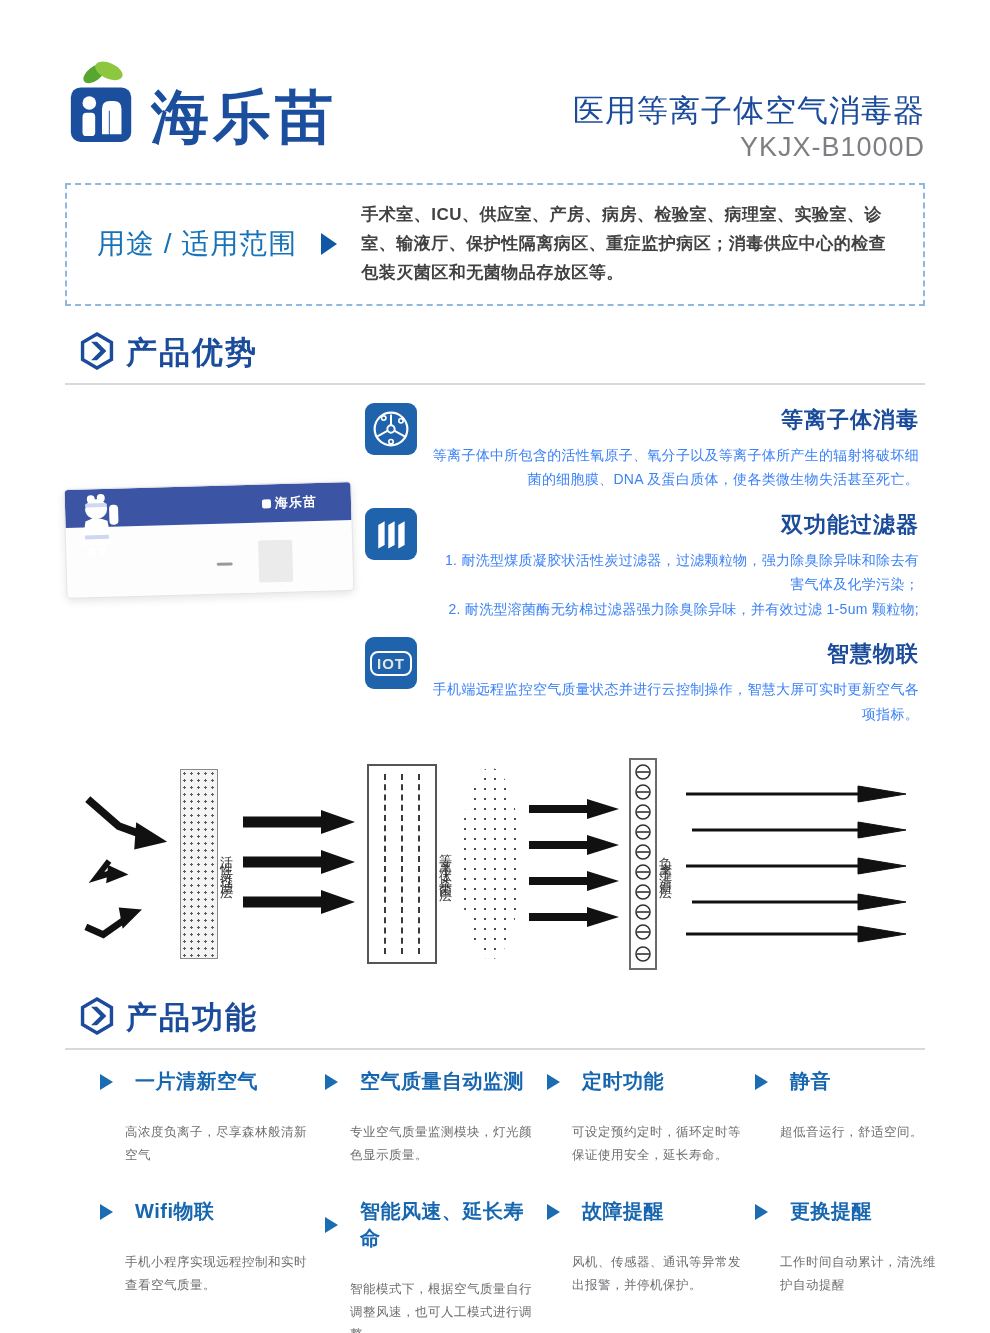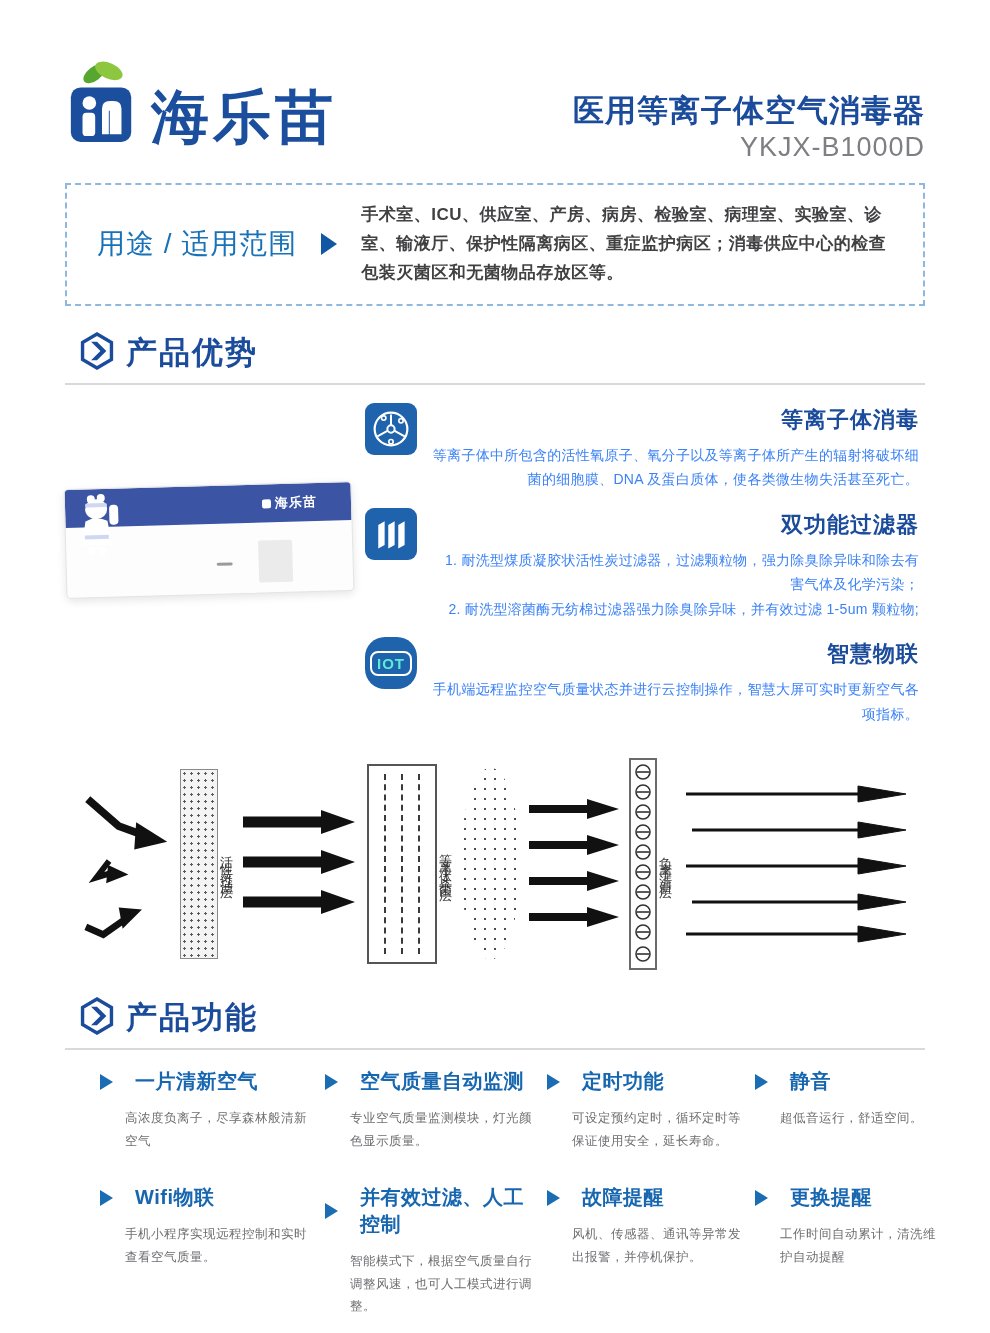--- a/index.html
+++ b/index.html
@@ -8,21 +8,21 @@
     width:990px; height:1333px; position:relative; overflow:hidden;
     font-family:"Liberation Sans","DejaVu Sans",sans-serif;
   }
   .page { padding:0 65px; }
 
   
   .brand-row { display:flex; justify-content:space-between; align-items:flex-start; padding-top:60px; }
   .logo { display:flex; align-items:flex-end; gap:12px; }
   .logo-word { font-size:58px; font-weight:bold; color:#1b4f9e; letter-spacing:4px; line-height:1; padding-bottom:4px;}
   .title-block { text-align:right; margin-top:30px; }
-  .doc-title { font-size:31px; font-weight:bold; color:#1b4b9b; letter-spacing:1px; }
+  .doc-title { font-size:31px; font-weight:normal; color:#1b4b9b; letter-spacing:1px; }
   .doc-model { font-size:27px; color:#7d7f83; margin-top:0; letter-spacing:1px; }
 
   
   .usage-box { margin-top:20px; border:2px dashed #8fb8df; min-height:102px;
     display:flex; align-items:center; gap:24px; padding:16px 26px 16px 30px; }
   .usage-label { display:flex; align-items:center; gap:24px; white-space:nowrap; }
   .usage-label-text { font-size:28px; color:#1872b8; letter-spacing:1px; }
   .tri { width:0; height:0; border-top:11px solid transparent; border-bottom:11px solid transparent; border-left:16px solid #1257a4; }
   .usage-text { font-size:17px; font-weight:bold; color:#414042; line-height:1.7; letter-spacing:.5px; }
 
@@ -39,21 +39,21 @@
     transform:rotate(-1.6deg); box-shadow:0 3px 8px rgba(0,0,0,.10); overflow:hidden; }
   .device-band { height:38px; background:#3b54a4; display:flex; align-items:center; justify-content:flex-end; padding-right:34px; position:relative; }
   .device-brand { color:#fff; font-size:13px; font-weight:bold; letter-spacing:1px; display:flex; align-items:center; gap:4px;}
   .device-brand .mini-sq { width:9px; height:9px; background:#fff; border-radius:2px; display:inline-block; }
   .device-mascot { position:absolute; left:10px; top:4px; }
   .device-vent { position:absolute; right:60px; bottom:10px; width:34px; height:42px; background:#ebebeb; border-radius:2px; }
   .device-slot { position:absolute; left:150px; bottom:28px; width:16px; height:3px; background:#9a9a9a; border-radius:2px; }
   .adv-right { flex:1; padding-right:6px;text-align:right; }
   .adv-item { display:grid; grid-template-columns:66px 1fr; margin-bottom:16px; }
   .adv-icon { width:52px; height:52px; background:#1f63ad; border-radius:9px; display:flex; align-items:center; justify-content:center; }
-  .adv-icon.iot { color:#5eead4;border-radius:20px; }
+  .adv-icon.iot { color:#e5e5e5; }
   .iot-pill { border:2.5px solid #fff; border-radius:8px; padding:2px 5px; font-size:15px; font-weight:bold; letter-spacing:1px;}
   .adv-title { font-size:22px; font-weight:bold; color:#1b4b9b; letter-spacing:1px; margin-top:2px;}
   .adv-text { font-size:14px; color:#3b82f6; line-height:1.75; margin-top:8px; letter-spacing:.3px; white-space:pre-line; }
 
   
   .diagram { width:830px; margin:14px auto 0; display:flex; align-items:center; justify-content:center; gap:8px; height:215px; }
   .layer-label { writing-mode:vertical-rl; font-size:13px; color:#333; letter-spacing:6px; line-height:1; margin-left:2px; }
   .carbon-bar { width:38px; height:190px; border:1px solid #8a8a8a; background-color:#f4f4f4;
     background-image:radial-gradient(#5a5a5a 1px, transparent 1.3px); background-size:7px 7px; }
   .plasma-box { width:70px; height:200px; border:2px solid #555; background:#fff; display:flex; justify-content:space-evenly; padding:8px 0; }
@@ -61,21 +61,21 @@
   .dotted-blob { width:84px; height:200px;
     background-image:radial-gradient(#4a4a4a 1.1px, transparent 1.4px); background-size:10px 10px;
     clip-path:ellipse(49% 48% at 50% 50%); }
   .ion-bar { width:28px; height:212px; border:2px solid #6a6a6a; background:#fff; display:flex; align-items:center; justify-content:center;}
   .pair { display:flex; align-items:center; }
 
   
   .func-grid { margin:18px 0 0 35px; display:grid; grid-template-columns:215px 212px 198px 185px; column-gap:10px; row-gap:32px; }
   .func-title { display:flex; align-items:center; gap:22px; font-size:20px; font-weight:bold; color:#1766b0; letter-spacing:.5px;}
   .tri-sm { width:0; height:0; border-top:8px solid transparent; border-bottom:8px solid transparent; border-left:13px solid #1a6cb3; flex:none;}
-  .func-text { margin-top:12px; padding-left:25px; font-size:12.5px; color:#6d6e71; line-height:1.8; letter-spacing:.5px;}
+  .func-text { margin-top:26px; padding-left:25px; font-size:12.5px; color:#6d6e71; line-height:1.8; letter-spacing:.5px;}
 </style>
 </head>
 <body>
 
 <div class="page">
 
   <div class="brand-row">
     <div class="logo">
       <span>
         <svg width="74" height="86" viewBox="0 0 76 88">
@@ -324,21 +324,21 @@
     <div class="func-item">
       <div class="func-title">
         <span class="tri-sm"></span>
         <span>Wifi物联</span>
       </div>
       <div class="func-text">手机小程序实现远程控制和实时查看空气质量。</div>
     </div>
     <div class="func-item">
       <div class="func-title">
         <span class="tri-sm"></span>
-        <span>并有效过滤、人工控制</span>
+        <span>智能风速、延长寿命</span>
       </div>
       <div class="func-text">智能模式下，根据空气质量自行调整风速，也可人工模式进行调整。</div>
     </div>
     <div class="func-item">
       <div class="func-title">
         <span class="tri-sm"></span>
         <span>故障提醒</span>
       </div>
       <div class="func-text">风机、传感器、通讯等异常发出报警，并停机保护。</div>
     </div>

